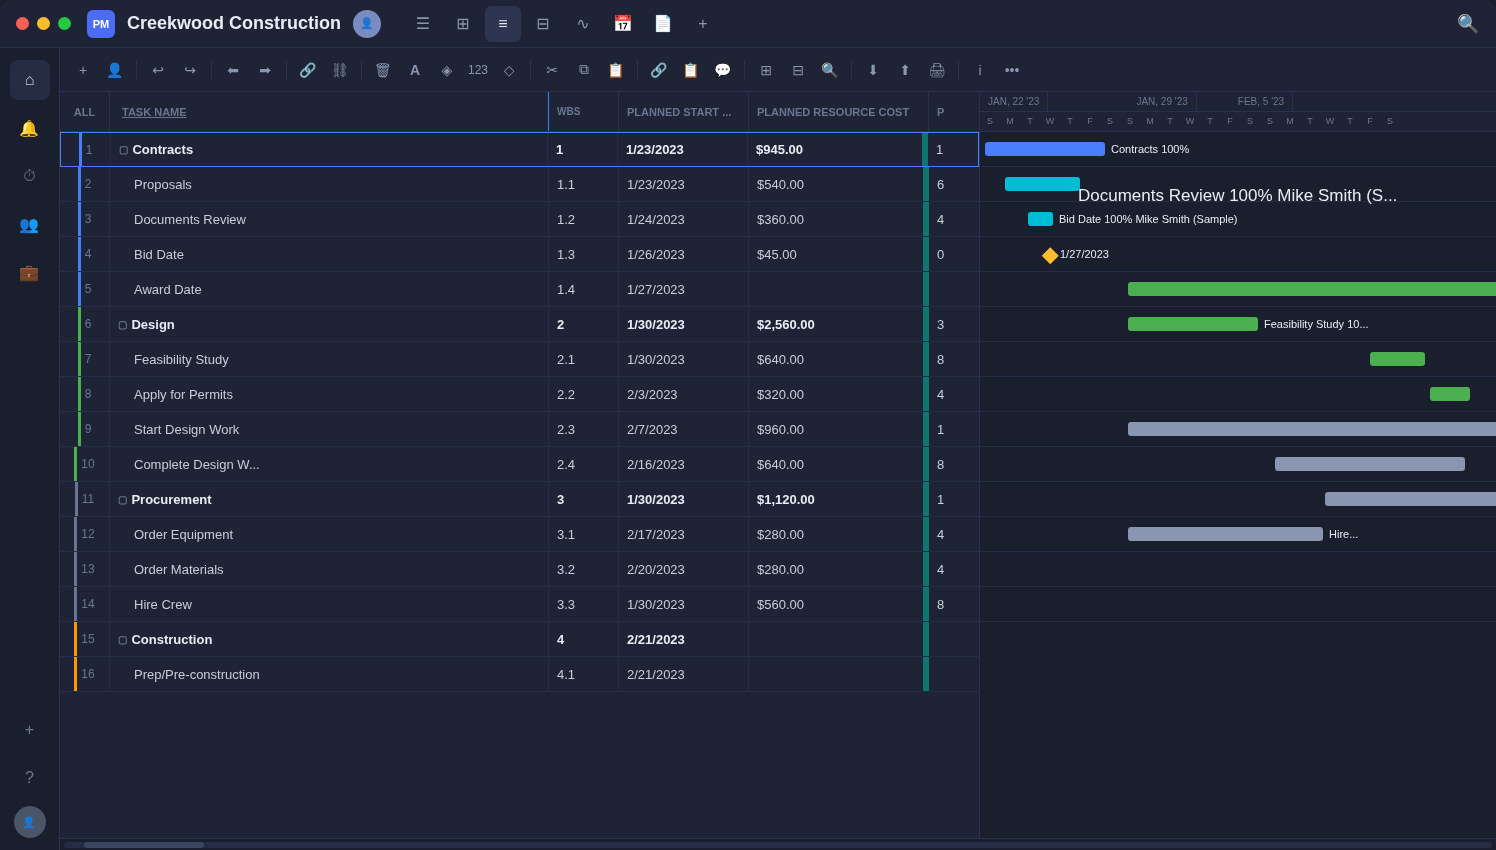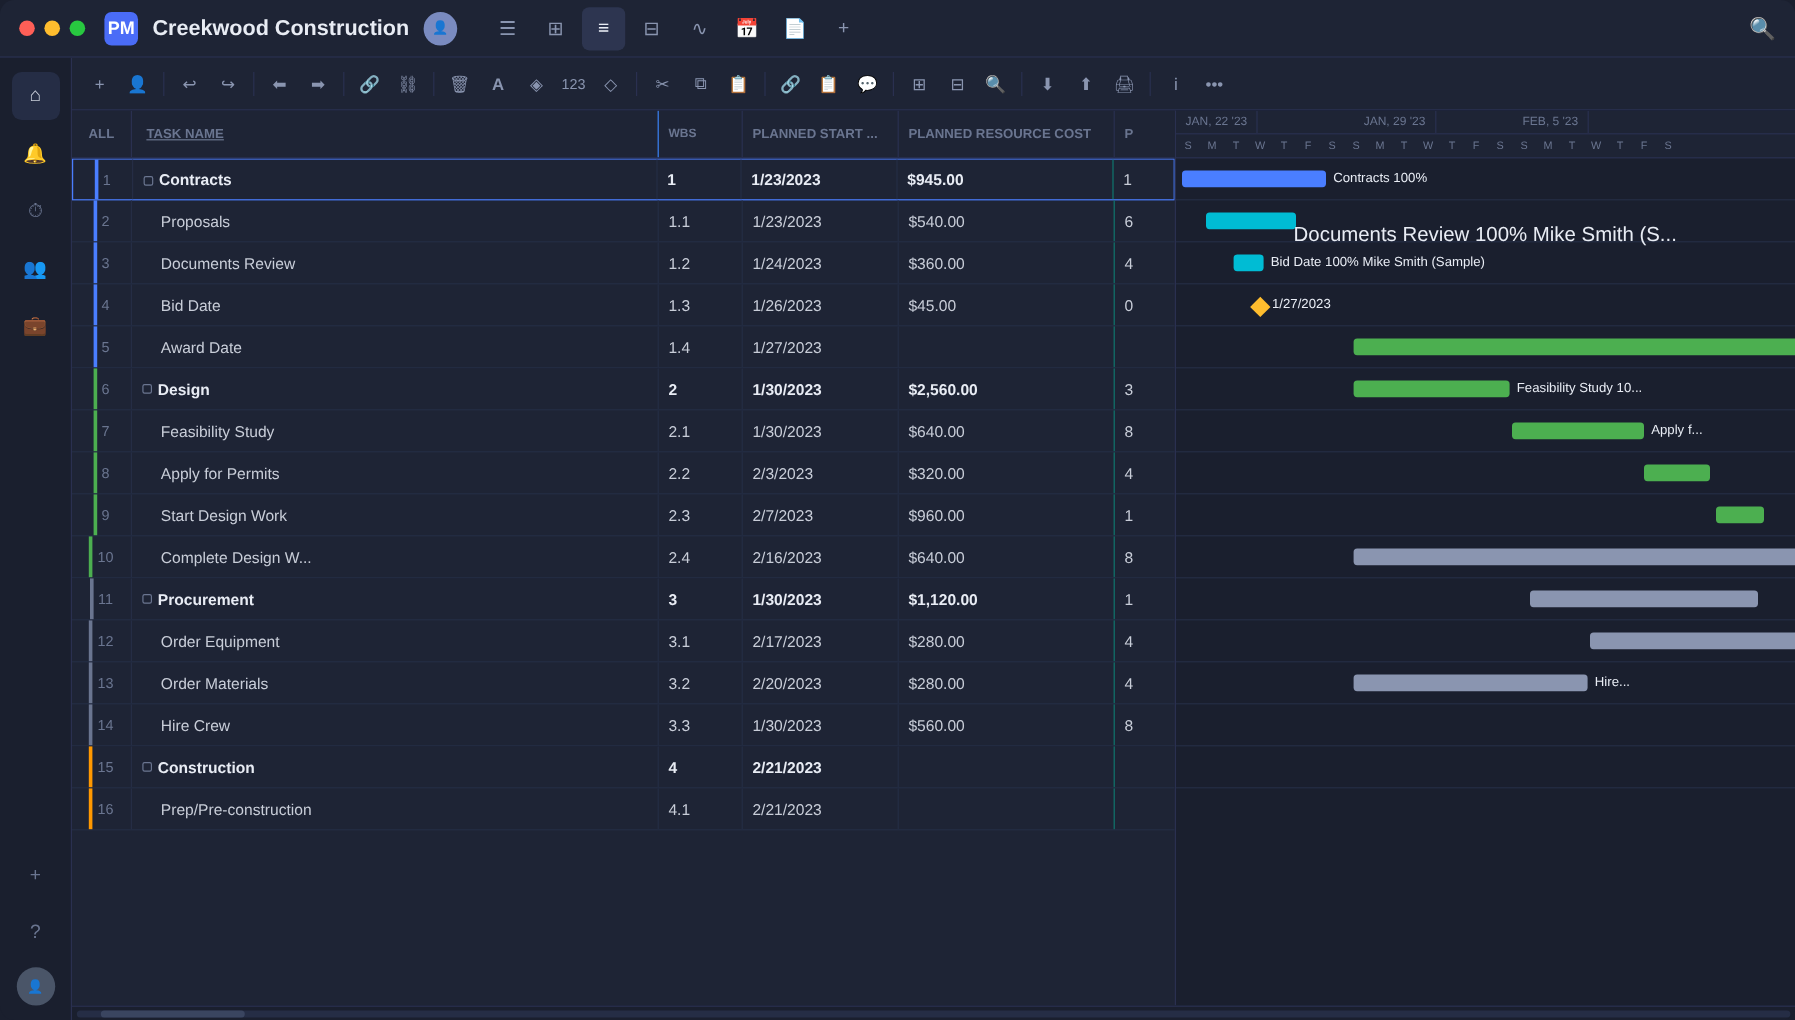--- a/index.html
+++ b/index.html
@@ -29,21 +29,21 @@
       align-items: center;
       margin-right: 16px;
     }
     .tl { width: 13px; height: 13px; border-radius: 50%; }
     .tl-red { background: #ff5f57; }
     .tl-yellow { background: #ffbd2e; }
     .tl-green { background: #28c840; }
     .app-logo {
       width: 28px; height: 28px; background: #4a6cf7; border-radius: 6px;
       display: flex; align-items: center; justify-content: center;
-      color: white; font-size: 15px; font-weight: bold; margin-right: 12px;
+      color: white; font-size: 11px; font-weight: bold; margin-right: 12px;
     }
     .project-title {
       font-size: 18px; font-weight: 600; color: #e8ecf4;
       margin-right: 12px;
     }
     .avatar {
       width: 28px; height: 28px; border-radius: 50%; background: #7a8bc0;
       display: flex; align-items: center; justify-content: center;
       font-size: 11px; color: white; margin-right: 24px;
     }
@@ -254,21 +254,21 @@
       font-size: 13px; color: #c8cdd8;
       border-right: 1px solid #252d45;
       height: 100%;
     }
     .row-start.bold { font-weight: 700; color: #e8ecf4; }
     .row-cost {
       width: 180px; min-width: 180px;
       display: flex; align-items: center;
       padding: 0 8px;
       font-size: 13px; color: #c8cdd8;
-      border-right: 1px solid #0f766e;
+      border-right: 6px solid #0f766e;
       height: 100%;
     }
     .row-cost.bold { font-weight: 700; color: #e8ecf4; }
     .row-p {
       width: 50px; min-width: 50px;
       display: flex; align-items: center;
       padding: 0 8px;
       font-size: 13px; color: #c8cdd8;
       height: 100%;
     }
@@ -648,21 +648,21 @@
             </div>
           </div>
       </div>
 
       <div class="gantt-chart">
 
         <div class="gantt-header" style="height:40px;">
           <div style="display:flex; height:50%; border-bottom:1px solid #2a3050;">
             <div class="gantt-week-label">JAN, 22 '23</div>
             <div class="gantt-week-label" style="margin-left:80px;">JAN, 29 '23</div>
-            <div class="gantt-week-label" style="margin-left:64px;">FEB, 5 '23</div>
+            <div class="gantt-week-label" style="margin-left:33px;">FEB, 5 '23</div>
           </div>
           <div style="display:flex; height:50%; align-items:center; overflow:hidden;">
             <div class="gantt-day">S</div>
             <div class="gantt-day">M</div>
             <div class="gantt-day">T</div>
             <div class="gantt-day">W</div>
             <div class="gantt-day">T</div>
             <div class="gantt-day">F</div>
             <div class="gantt-day">S</div>
             <div class="gantt-day">S</div>
@@ -700,24 +700,20 @@
               <div style="position: absolute; left: 80px; top: 50%; transform: translateY(-50%); font-size: 11px; color: rgb(232, 236, 244); white-space: nowrap;">1/27/2023</div>
             </div>
             <div class="gantt-row" style="position: relative;">
               <div style="position: absolute; left: 148px; width: 390px; height: 14px; top: 50%; transform: translateY(-50%); background: rgb(76, 175, 80); border-radius: 3px;"></div>
             </div>
             <div class="gantt-row" style="position: relative;">
               <div style="position: absolute; left: 148px; width: 130px; height: 14px; top: 50%; transform: translateY(-50%); background: rgb(76, 175, 80); border-radius: 3px;"></div>
               <div style="position: absolute; left: 284px; top: 50%; transform: translateY(-50%); font-size: 11px; color: rgb(232, 236, 244); white-space: nowrap;">Feasibility Study 10...</div>
             </div>
             <div class="gantt-row" style="position: relative;">
-              <div style="position: absolute; left: 280px; width: 110px; height: 14px; top: 50%; transform: translateY(-50%); background: rgb(76, 175, 80); border-radius: 3px;"></div>
-              <div style="position: absolute; left: 396px; top: 50%; transform: translateY(-50%); font-size: 11px; color: rgb(232, 236, 244); white-space: nowrap;">Apply f...</div>
-            </div>
-            <div class="gantt-row" style="position: relative;">
               <div style="position: absolute; left: 390px; width: 55px; height: 14px; top: 50%; transform: translateY(-50%); background: rgb(76, 175, 80); border-radius: 3px;"></div>
             </div>
             <div class="gantt-row" style="position: relative;">
               <div style="position: absolute; left: 450px; width: 40px; height: 14px; top: 50%; transform: translateY(-50%); background: rgb(76, 175, 80); border-radius: 3px;"></div>
             </div>
             <div class="gantt-row" style="position: relative;">
               <div style="position: absolute; left: 148px; width: 395px; height: 14px; top: 50%; transform: translateY(-50%); background: rgb(138, 149, 176); border-radius: 3px;"></div>
             </div>
             <div class="gantt-row" style="position: relative;">
               <div style="position: absolute; left: 295px; width: 190px; height: 14px; top: 50%; transform: translateY(-50%); background: rgb(138, 149, 176); border-radius: 3px;"></div>

